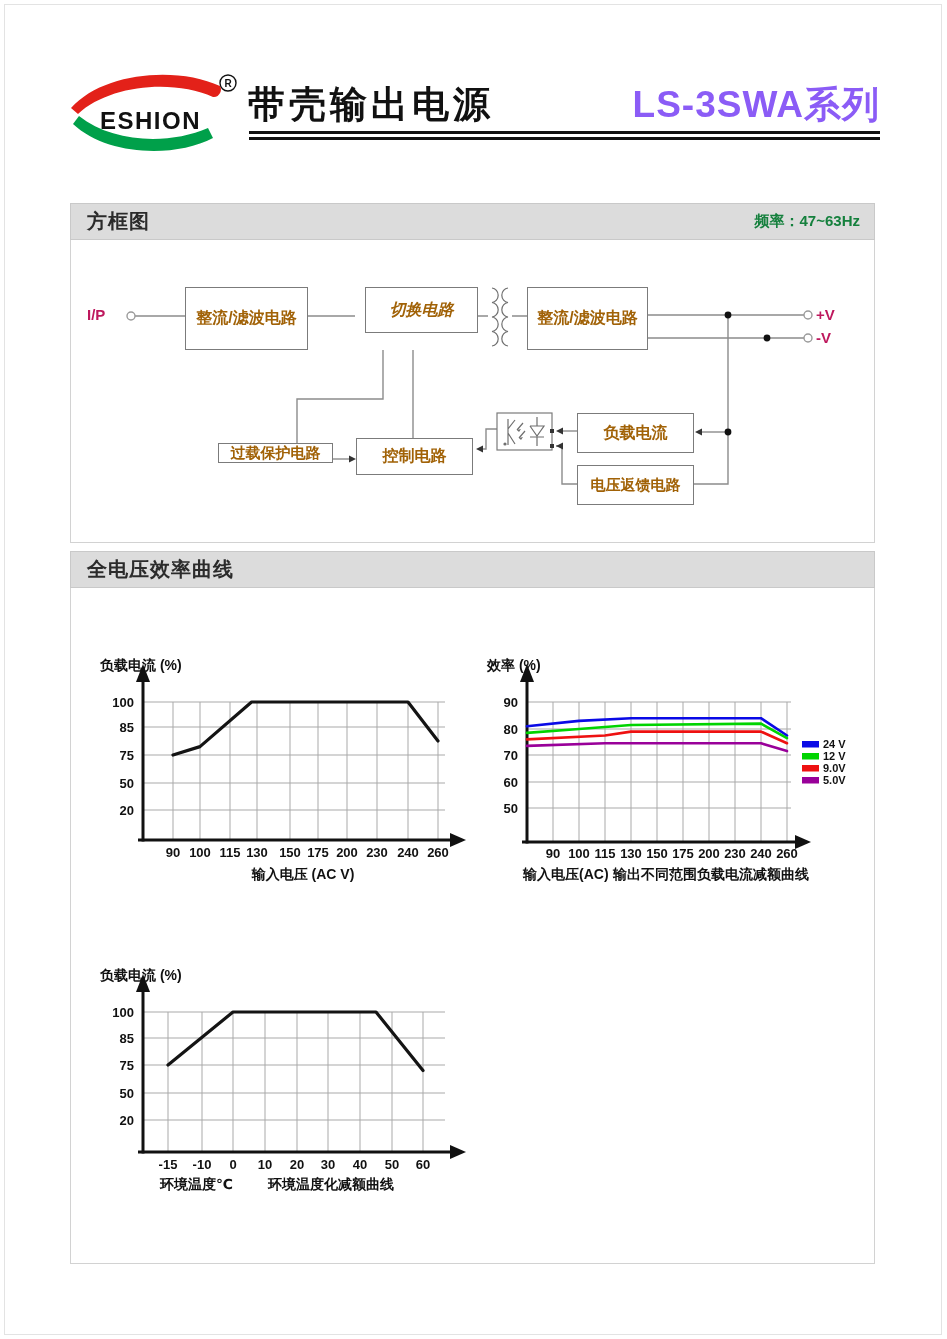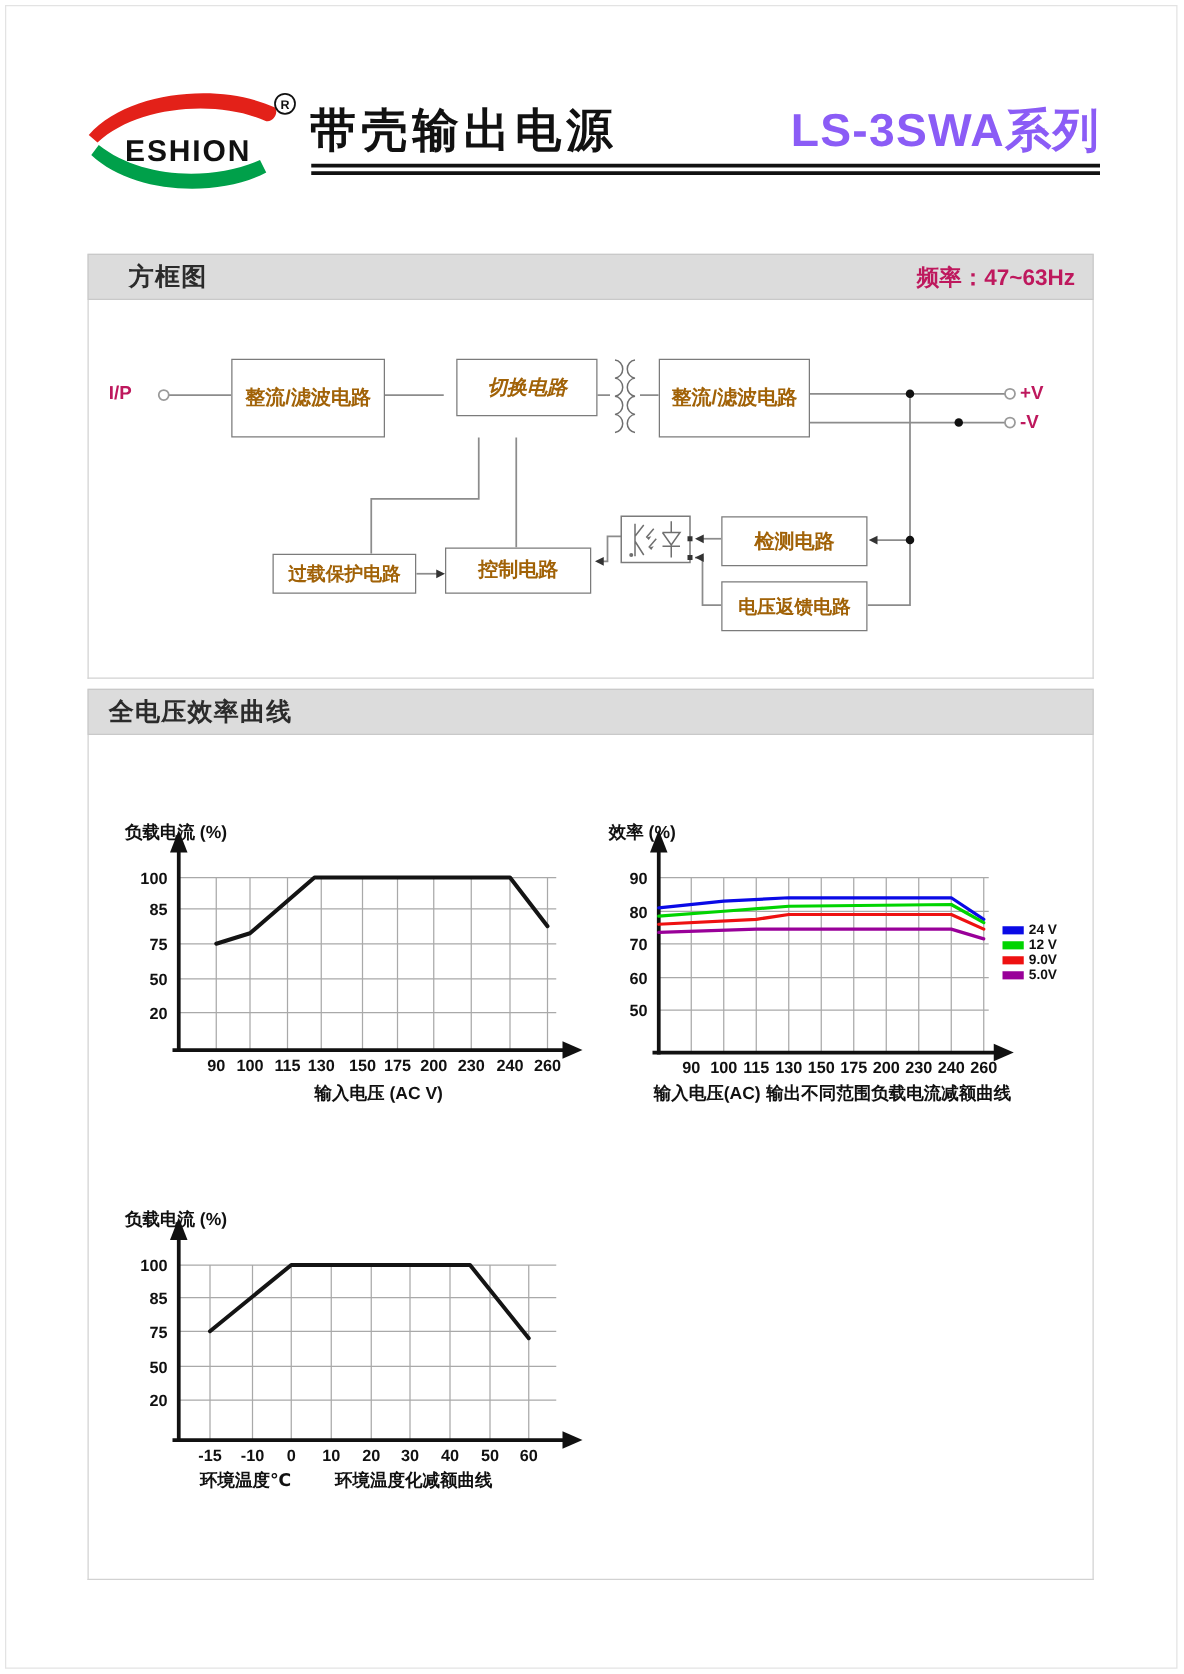--- a/index.html
+++ b/index.html
@@ -8,21 +8,21 @@
   
   .logo-wrap{position:absolute;left:65px;top:66px;width:180px;height:88px;}
   .page-title{position:absolute;left:248px;top:80px;font-size:37px;font-weight:bold;letter-spacing:4px;color:#111;}
   .series-title{position:absolute;right:67px;top:80px;font-size:37px;font-weight:600;letter-spacing:1px;color:#8b5cf6;}
   .double-rule{position:absolute;left:249px;top:131px;width:631px;}
   .double-rule .r{height:3px;background:#111;}
   .double-rule .gap{height:3px;}
   
   .band{position:absolute;left:70px;width:805px;height:37px;background:#dcdcdc;border:1px solid #c9c9c9;box-sizing:border-box;display:flex;align-items:center;}
   .band .h{font-size:20px;font-weight:bold;color:#2b2b2b;margin-left:16px;letter-spacing:1px;}
-  .band .note{margin-left:auto;margin-right:14px;font-size:18px;font-weight:bold;color:#be185d;}
+  .band .note{margin-left:auto;margin-right:14px;font-size:15px;font-weight:bold;color:#15803d;}
   .panel{position:absolute;left:70px;width:805px;background:#fff;border:1px solid #d2d2d2;border-top:none;box-sizing:border-box;}
   
   .dbox{position:absolute;border:1px solid #7b7b7b;background:#fff;display:flex;align-items:center;justify-content:center;font-weight:bold;color:#a16207;font-size:16px;box-sizing:border-box;white-space:nowrap;}
   .lbl{position:absolute;font-weight:bold;color:#be185d;font-size:15px;}
   svg{position:absolute;overflow:visible;}
   svg text{font-family:"Liberation Sans","DejaVu Sans",sans-serif;font-weight:bold;fill:#111;}
   .grid{stroke:#a9a9a9;stroke-width:1;}
   .axis{stroke:#111;stroke-width:3;}
   .wire{stroke:#8c8c8c;stroke-width:1.4;fill:none;}
   .sym{stroke:#6f6f6f;stroke-width:1.2;fill:none;}
@@ -44,21 +44,21 @@
   </div>
   <div class="page-title">带壳输出电源</div>
   <div class="series-title">LS-3SWA系列</div>
   <div class="double-rule">
     <div class="r"></div>
       <div class="gap"></div>
       <div class="r"></div>
   </div>
 </div>
 
-<div class="band" style="top:203px;padding-left:16px;">
+<div class="band" style="top:203px;">
   <span class="h">方框图</span>
   <span class="note">频率：47~63Hz</span>
 </div>
 <div class="panel" style="top:240px;height:303px;"></div>
 
 <svg width="807" height="303" viewBox="70 240 807 303" style="left:70px;top:240px;">
 
   <g>
     <path class="wire" d="M135,316 H185 M308,316 H355 M468,316 H488 M512,316 H527"></path>
     <path class="wire" d="M648,315 H804 M648,338 H804"></path>
@@ -106,24 +106,24 @@
     <circle cx="131" cy="316" r="4" fill="#fff" stroke="#9a9a9a" stroke-width="1.4"></circle>
     <circle cx="808" cy="315" r="4" fill="#fff" stroke="#9a9a9a" stroke-width="1.4"></circle>
     <circle cx="808" cy="338" r="4" fill="#fff" stroke="#9a9a9a" stroke-width="1.4"></circle>
   </g>
 </svg>
 
 <span class="lbl" style="left:87px;top:306px;">I/P</span>
 <div class="dbox" style="left:185px;top:287px;width:123px;height:63px;">整流/滤波电路</div>
 <div class="dbox" style="left:365px;top:287px;width:113px;height:46px;font-style:italic;">切换电路</div>
 <div class="dbox" style="left:527px;top:287px;width:121px;height:63px;">整流/滤波电路</div>
-<div class="dbox" style="left:577px;top:413px;width:117px;height:40px;">检测电路</div>
+<div class="dbox" style="left:577px;top:413px;width:117px;height:40px;">负载电流</div>
 <div class="dbox" style="left:577px;top:465px;width:117px;height:40px;font-size:15px;">电压返馈电路</div>
 <div class="dbox" style="left:356px;top:438px;width:117px;height:37px;font-family:Liberation Serif, serif;">控制电路</div>
-<div class="dbox" style="left:218px;top:443px;width:115px;height:32px;font-size:15px;">过载保护电路</div>
+<div class="dbox" style="left:218px;top:443px;width:115px;height:20px;font-size:15px;">过载保护电路</div>
 <span class="lbl" style="left:816px;top:306px;">+V</span>
 <span class="lbl" style="left:816px;top:329px;">-V</span>
 
 <div class="band" style="top:551px;">
   <span class="h">全电压效率曲线</span>
 </div>
 <div class="panel" style="top:588px;height:676px;"></div>
 
 <svg id="c1" width="420" height="255" viewBox="60 645 420 255" style="left:60px;top:645px;">
     <line x1="143" y1="702" x2="445" y2="702" class="grid"></line>

